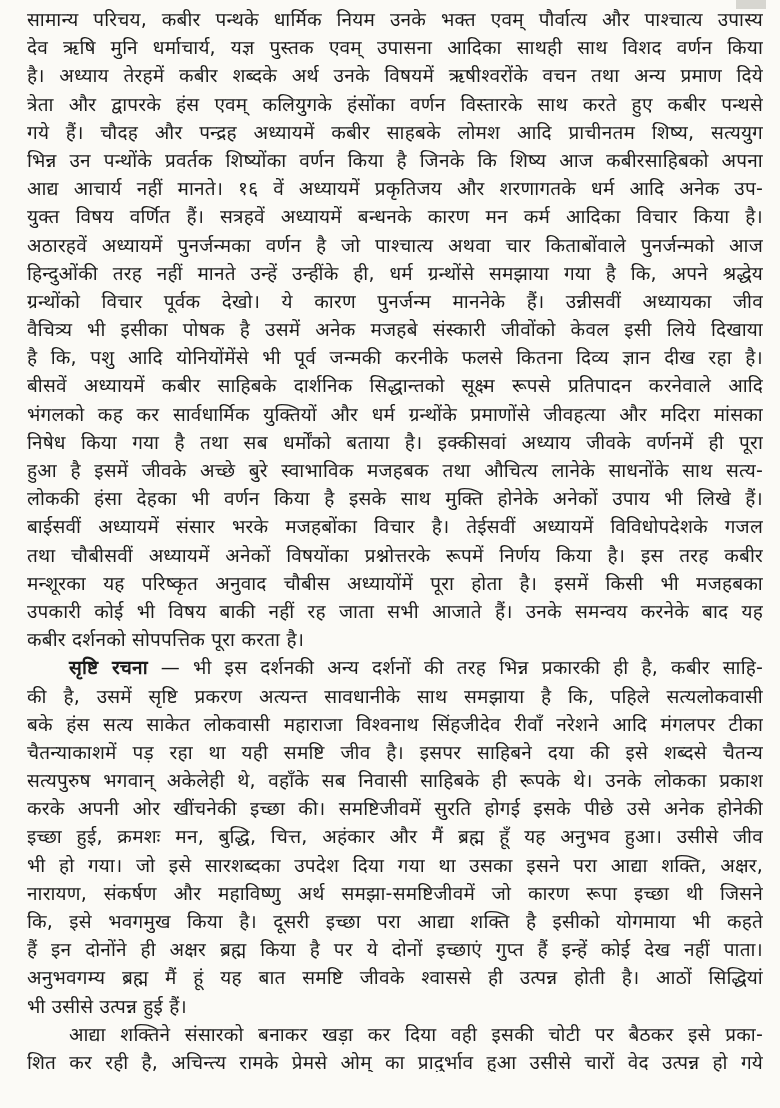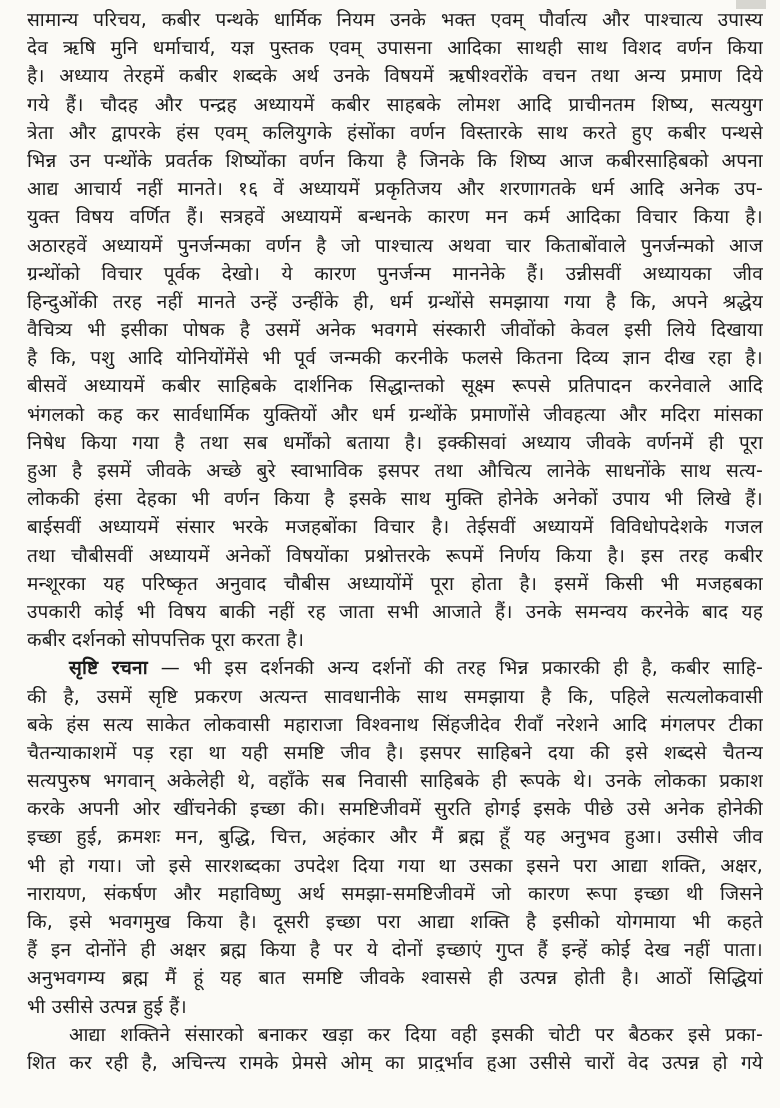--- a/index.html
+++ b/index.html
@@ -52,34 +52,34 @@
 </style>
 </head>
 <body>
 
 <div class="page">
   <div class="corner-smudge"></div>
   <div class="text-block">
       <div class="line">सामान्य परिचय, कबीर पन्थके धार्मिक नियम उनके भक्त एवम् पौर्वात्य और पाश्चात्य उपास्य</div>
       <div class="line">देव ऋषि मुनि धर्माचार्य, यज्ञ पुस्तक एवम् उपासना आदिका साथही साथ विशद वर्णन किया</div>
       <div class="line">है। अध्याय तेरहमें कबीर शब्दके अर्थ उनके विषयमें ऋषीश्वरोंके वचन तथा अन्य प्रमाण दिये</div>
+      <div class="line">त्रेता और द्वापरके हंस एवम् कलियुगके हंसोंका वर्णन विस्तारके साथ करते हुए कबीर पन्थसे</div>
       <div class="line">गये हैं। चौदह और पन्द्रह अध्यायमें कबीर साहबके लोमश आदि प्राचीनतम शिष्य, सत्ययुग</div>
-      <div class="line">त्रेता और द्वापरके हंस एवम् कलियुगके हंसोंका वर्णन विस्तारके साथ करते हुए कबीर पन्थसे</div>
       <div class="line">भिन्न उन पन्थोंके प्रवर्तक शिष्योंका वर्णन किया है जिनके कि शिष्य आज कबीरसाहिबको अपना</div>
       <div class="line">आद्य आचार्य नहीं मानते। १६ वें अध्यायमें प्रकृतिजय और शरणागतके धर्म आदि अनेक उप-</div>
       <div class="line">युक्त विषय वर्णित हैं। सत्रहवें अध्यायमें बन्धनके कारण मन कर्म आदिका विचार किया है।</div>
       <div class="line">अठारहवें अध्यायमें पुनर्जन्मका वर्णन है जो पाश्चात्य अथवा चार किताबोंवाले पुनर्जन्मको आज</div>
+      <div class="line">हिन्दुओंकी तरह नहीं मानते उन्हें उन्हींके ही, धर्म ग्रन्थोंसे समझाया गया है कि, अपने श्रद्धेय</div>
       <div class="line">ग्रन्थोंको विचार पूर्वक देखो। ये कारण पुनर्जन्म माननेके हैं। उन्नीसवीं अध्यायका जीव</div>
-      <div class="line">हिन्दुओंकी तरह नहीं मानते उन्हें उन्हींके ही, धर्म ग्रन्थोंसे समझाया गया है कि, अपने श्रद्धेय</div>
-      <div class="line">वैचित्र्य भी इसीका पोषक है उसमें अनेक भवगमे संस्कारी जीवोंको केवल इसी लिये दिखाया</div>
+      <div class="line">वैचित्र्य भी इसीका पोषक है उसमें अनेक मजहबे संस्कारी जीवोंको केवल इसी लिये दिखाया</div>
       <div class="line">है कि, पशु आदि योनियोंमेंसे भी पूर्व जन्मकी करनीके फलसे कितना दिव्य ज्ञान दीख रहा है।</div>
       <div class="line">बीसवें अध्यायमें कबीर साहिबके दार्शनिक सिद्धान्तको सूक्ष्म रूपसे प्रतिपादन करनेवाले आदि</div>
       <div class="line">भंगलको कह कर सार्वधार्मिक युक्तियों और धर्म ग्रन्थोंके प्रमाणोंसे जीवहत्या और मदिरा मांसका</div>
       <div class="line">निषेध किया गया है तथा सब धर्मोंको बताया है। इक्कीसवां अध्याय जीवके वर्णनमें ही पूरा</div>
-      <div class="line">हुआ है इसमें जीवके अच्छे बुरे स्वाभाविक इसपर तथा औचित्य लानेके साधनोंके साथ सत्य-</div>
+      <div class="line">हुआ है इसमें जीवके अच्छे बुरे स्वाभाविक मजहबक तथा औचित्य लानेके साधनोंके साथ सत्य-</div>
       <div class="line">लोककी हंसा देहका भी वर्णन किया है इसके साथ मुक्ति होनेके अनेकों उपाय भी लिखे हैं।</div>
       <div class="line">बाईसवीं अध्यायमें संसार भरके मजहबोंका विचार है। तेईसवीं अध्यायमें विविधोपदेशके गजल</div>
       <div class="line">तथा चौबीसवीं अध्यायमें अनेकों विषयोंका प्रश्नोत्तरके रूपमें निर्णय किया है। इस तरह कबीर</div>
       <div class="line">मन्शूरका यह परिष्कृत अनुवाद चौबीस अध्यायोंमें पूरा होता है। इसमें किसी भी मजहबका</div>
       <div class="line">उपकारी कोई भी विषय बाकी नहीं रह जाता सभी आजाते हैं। उनके समन्वय करनेके बाद यह</div>
       <div class="line last">कबीर दर्शनको सोपपत्तिक पूरा करता है।</div>
       <div class="line indent"><span class="lead-bold">सृष्टि रचना</span><span> — भी इस दर्शनकी अन्य दर्शनों की तरह भिन्न प्रकारकी ही है, कबीर साहि-</span></div>
       <div class="line">की है, उसमें सृष्टि प्रकरण अत्यन्त सावधानीके साथ समझाया है कि, पहिले सत्यलोकवासी</div>
       <div class="line">बके हंस सत्य साकेत लोकवासी महाराजा विश्वनाथ सिंहजीदेव रीवाँ नरेशने आदि मंगलपर टीका</div>
       <div class="line">चैतन्याकाशमें पड़ रहा था यही समष्टि जीव है। इसपर साहिबने दया की इसे शब्दसे चैतन्य</div>

